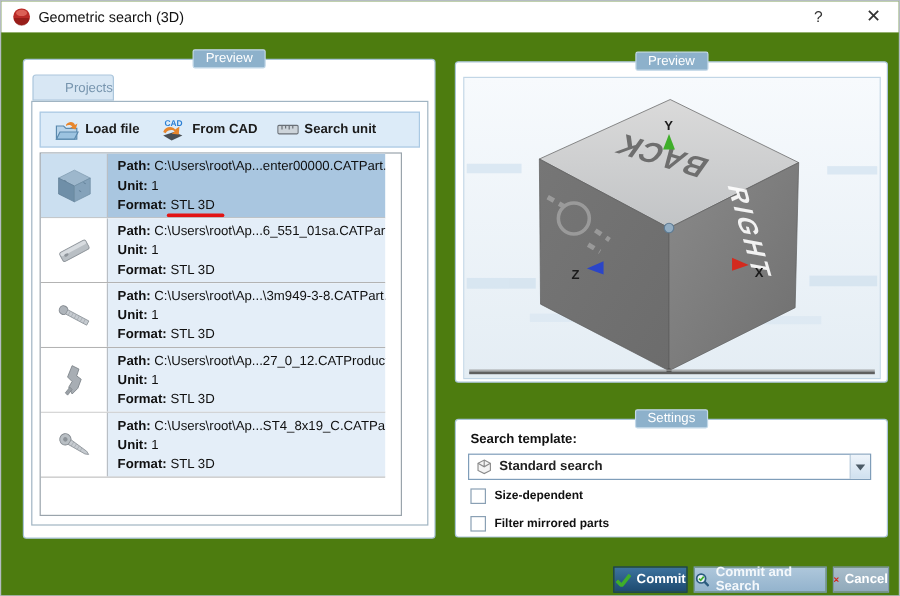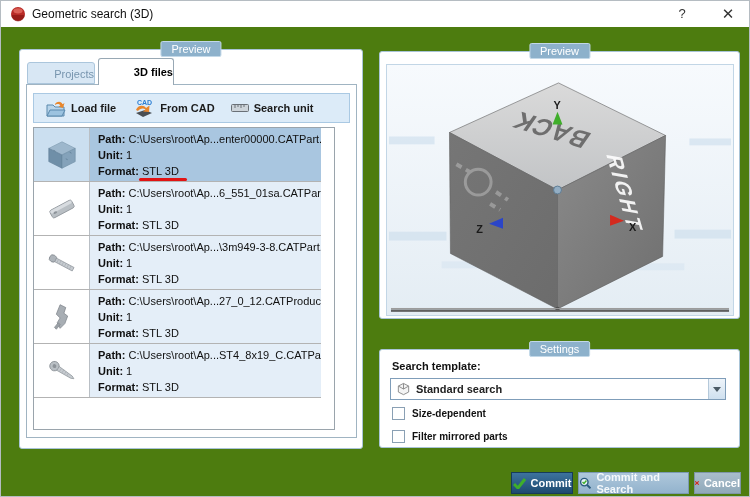--- a/index.html
+++ b/index.html
@@ -107,21 +107,20 @@
       <ellipse cx="8" cy="4.8" rx="4.6" ry="2.6" fill="#e06a5f" opacity="0.85"></ellipse>
     </svg>
     <span class="title-text">Geometric search (3D)</span>
     <span class="tb-btn tb-help">?</span>
     <span class="tb-btn tb-close">✕</span>
   </div>
 
   <div class="group g-history">
     <span class="badge">Preview</span>
     <div class="tab tab-projects">Projects</div>
-    <div class="tab tab-3dfiles">3D files</div>
     <div class="tab-panel">
 
       <div class="toolbar">
         <div class="tool-btn">
           <svg width="20" height="17" viewBox="0 0 20 17">
             <path d="M1 5h6l2 2h9v9H1z" fill="#b8d4ea" stroke="#5a89ad"></path>
             <path d="M1 16l3-6h15l-3 6z" fill="#9cc3e0" stroke="#5a89ad"></path>
             <path d="M9 4c2.5-3.5 6.5-2.8 7.5.2l2-1.2-1.5 5-4.5-1.5 1.8-1c-1-1.8-3.8-1.8-5.3-.5z" fill="#e8862c"></path>
           </svg>
           <span>Load file</span>

